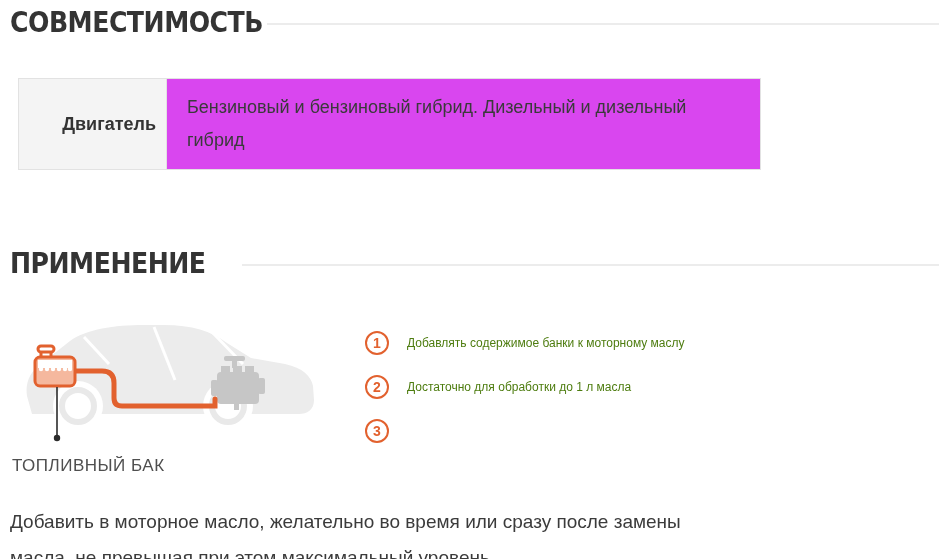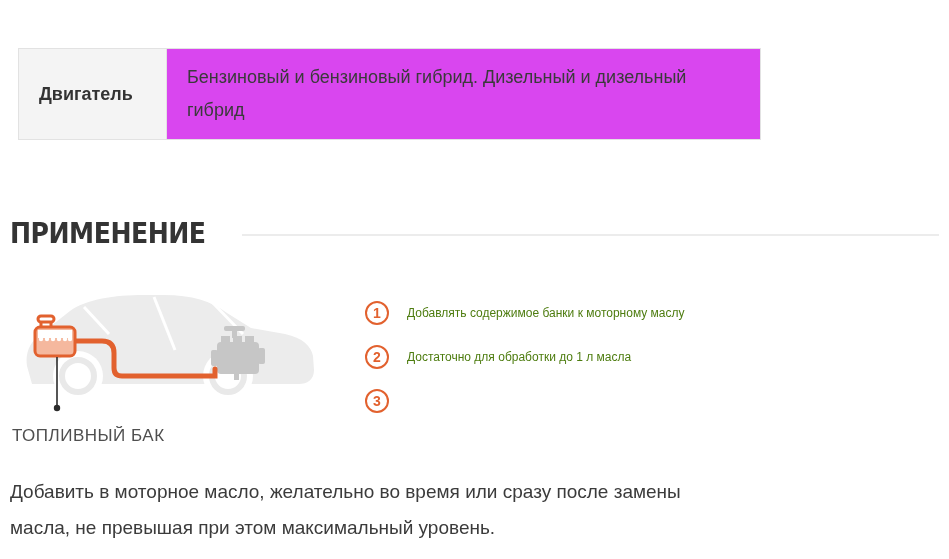--- a/index.html
+++ b/index.html
@@ -31,21 +31,21 @@
   .spec-table {
     margin:40px 0 0 8px;
     width:743px;
     border-collapse:collapse;
     border:1px solid #e2e2e2;
   }
   .spec-table th {
     width:148px;
     background:#f4f4f4;
     border-right:1px solid #e2e2e2;
-    text-align:left;
+    text-align:right;
     vertical-align:middle;
     padding:14px 10px 14px 20px;
     font-size:18px;
     font-weight:700;
     color:#333333;
   }
   .spec-table td {
     background:#d946ef;
     padding:12px 20px;
     font-size:18px;
@@ -87,20 +87,24 @@
     font-size:19px;
     line-height:36px;
     color:#3b3b3b;
   }
 </style>
 </head>
 <body>
 
 <div class="page">
 
+  <div class="section-header">
+    <span class="section-title">СОВМЕСТИМОСТЬ</span>
+    <div class="section-line"></div>
+  </div>
 
   <table class="spec-table">
     <tbody>
         <tr>
       <th>Двигатель</th>
       <td>Бензиновый и бензиновый гибрид. Дизельный и дизельный гибрид</td>
     </tr>
   </tbody>
     </table>
 

